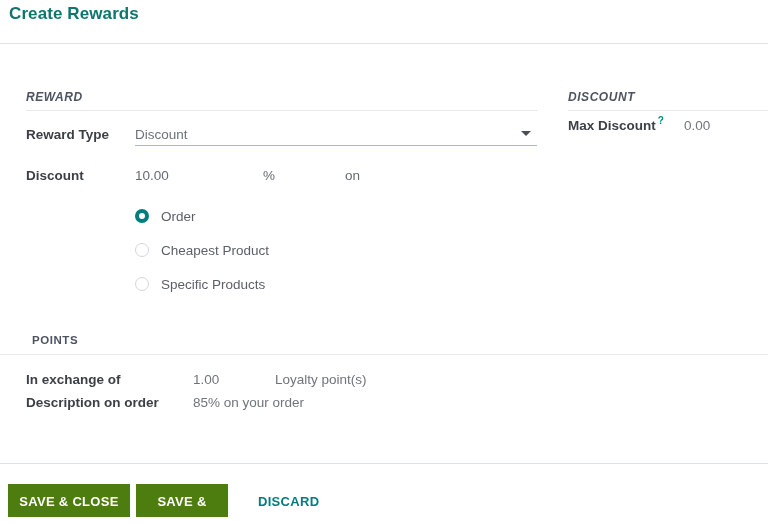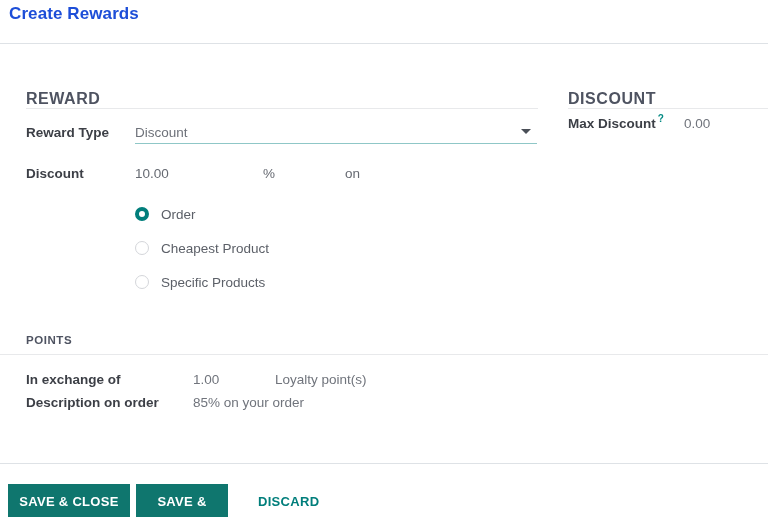--- a/index.html
+++ b/index.html
@@ -25,21 +25,21 @@
     height: 44px;
     border-bottom: 1px solid #dee2e6;
     box-sizing: border-box;
   }
   .dialog-title {
     position: absolute;
     left: 9px;
     top: 4px;
     font-size: 17px;
     font-weight: bold;
-    color: #1d4ed8;
+    color: #0f766e;
     letter-spacing: .1px;
   }
 
   
   .dialog-body {
     position: absolute;
     left: 0;
     top: 45px;
     width: 768px;
     height: 418px;
@@ -52,26 +52,27 @@
     width: 512px;
   }
   .col-right {
     position: absolute;
     left: 568px;
     top: 45px;
     width: 200px;
   }
 
   .section-title {
-    font-size: 16px;
+    font-size: 12px;
     font-weight: bold;
     color: #4e5361;
     letter-spacing: .55px;
-    padding-bottom: 0;
+    padding-bottom: 6px;
     border-bottom: 1px solid #e8e9eb;
+    font-style: italic;
   }
   .flabel {
     font-weight: bold;
     color: #3c3f46;
     font-size: 13.5px;
   }
 
   
   .reward-type-row {
     display: flex;
@@ -176,21 +177,21 @@
 
   
   .points-section {
     position: absolute;
     left: 0;
     top: 289px;
     width: 768px;
   }
   .points-title {
     position: absolute;
-    left: 26px;
+    left: 32px;
     top: 0;
     font-size: 11.5px;
     font-weight: bold;
     color: #4e5361;
     letter-spacing: .55px;
   }
   .points-rule {
     position: absolute;
     left: 0;
     top: 20px;
@@ -234,21 +235,21 @@
     font-size: 13px;
     font-weight: bold;
     letter-spacing: .3px;
     text-align: center;
     box-sizing: border-box;
     cursor: pointer;
     border: none;
     font-family: "Liberation Sans", sans-serif;
   }
   .btn-primary {
-    background: #0f766e;
+    background: #4d7c0f;
     color: #ffffff;
   }
   .btn-link {
     background: transparent;
     color: #017e7b;
   }
   #btn-save-close { left: 8px;  width: 122px; }
   #btn-save-new   { left: 136px; width: 92px; }
   #btn-discard    { left: 250px; width: 80px; text-align: left; padding-left: 8px; }
 </style>

